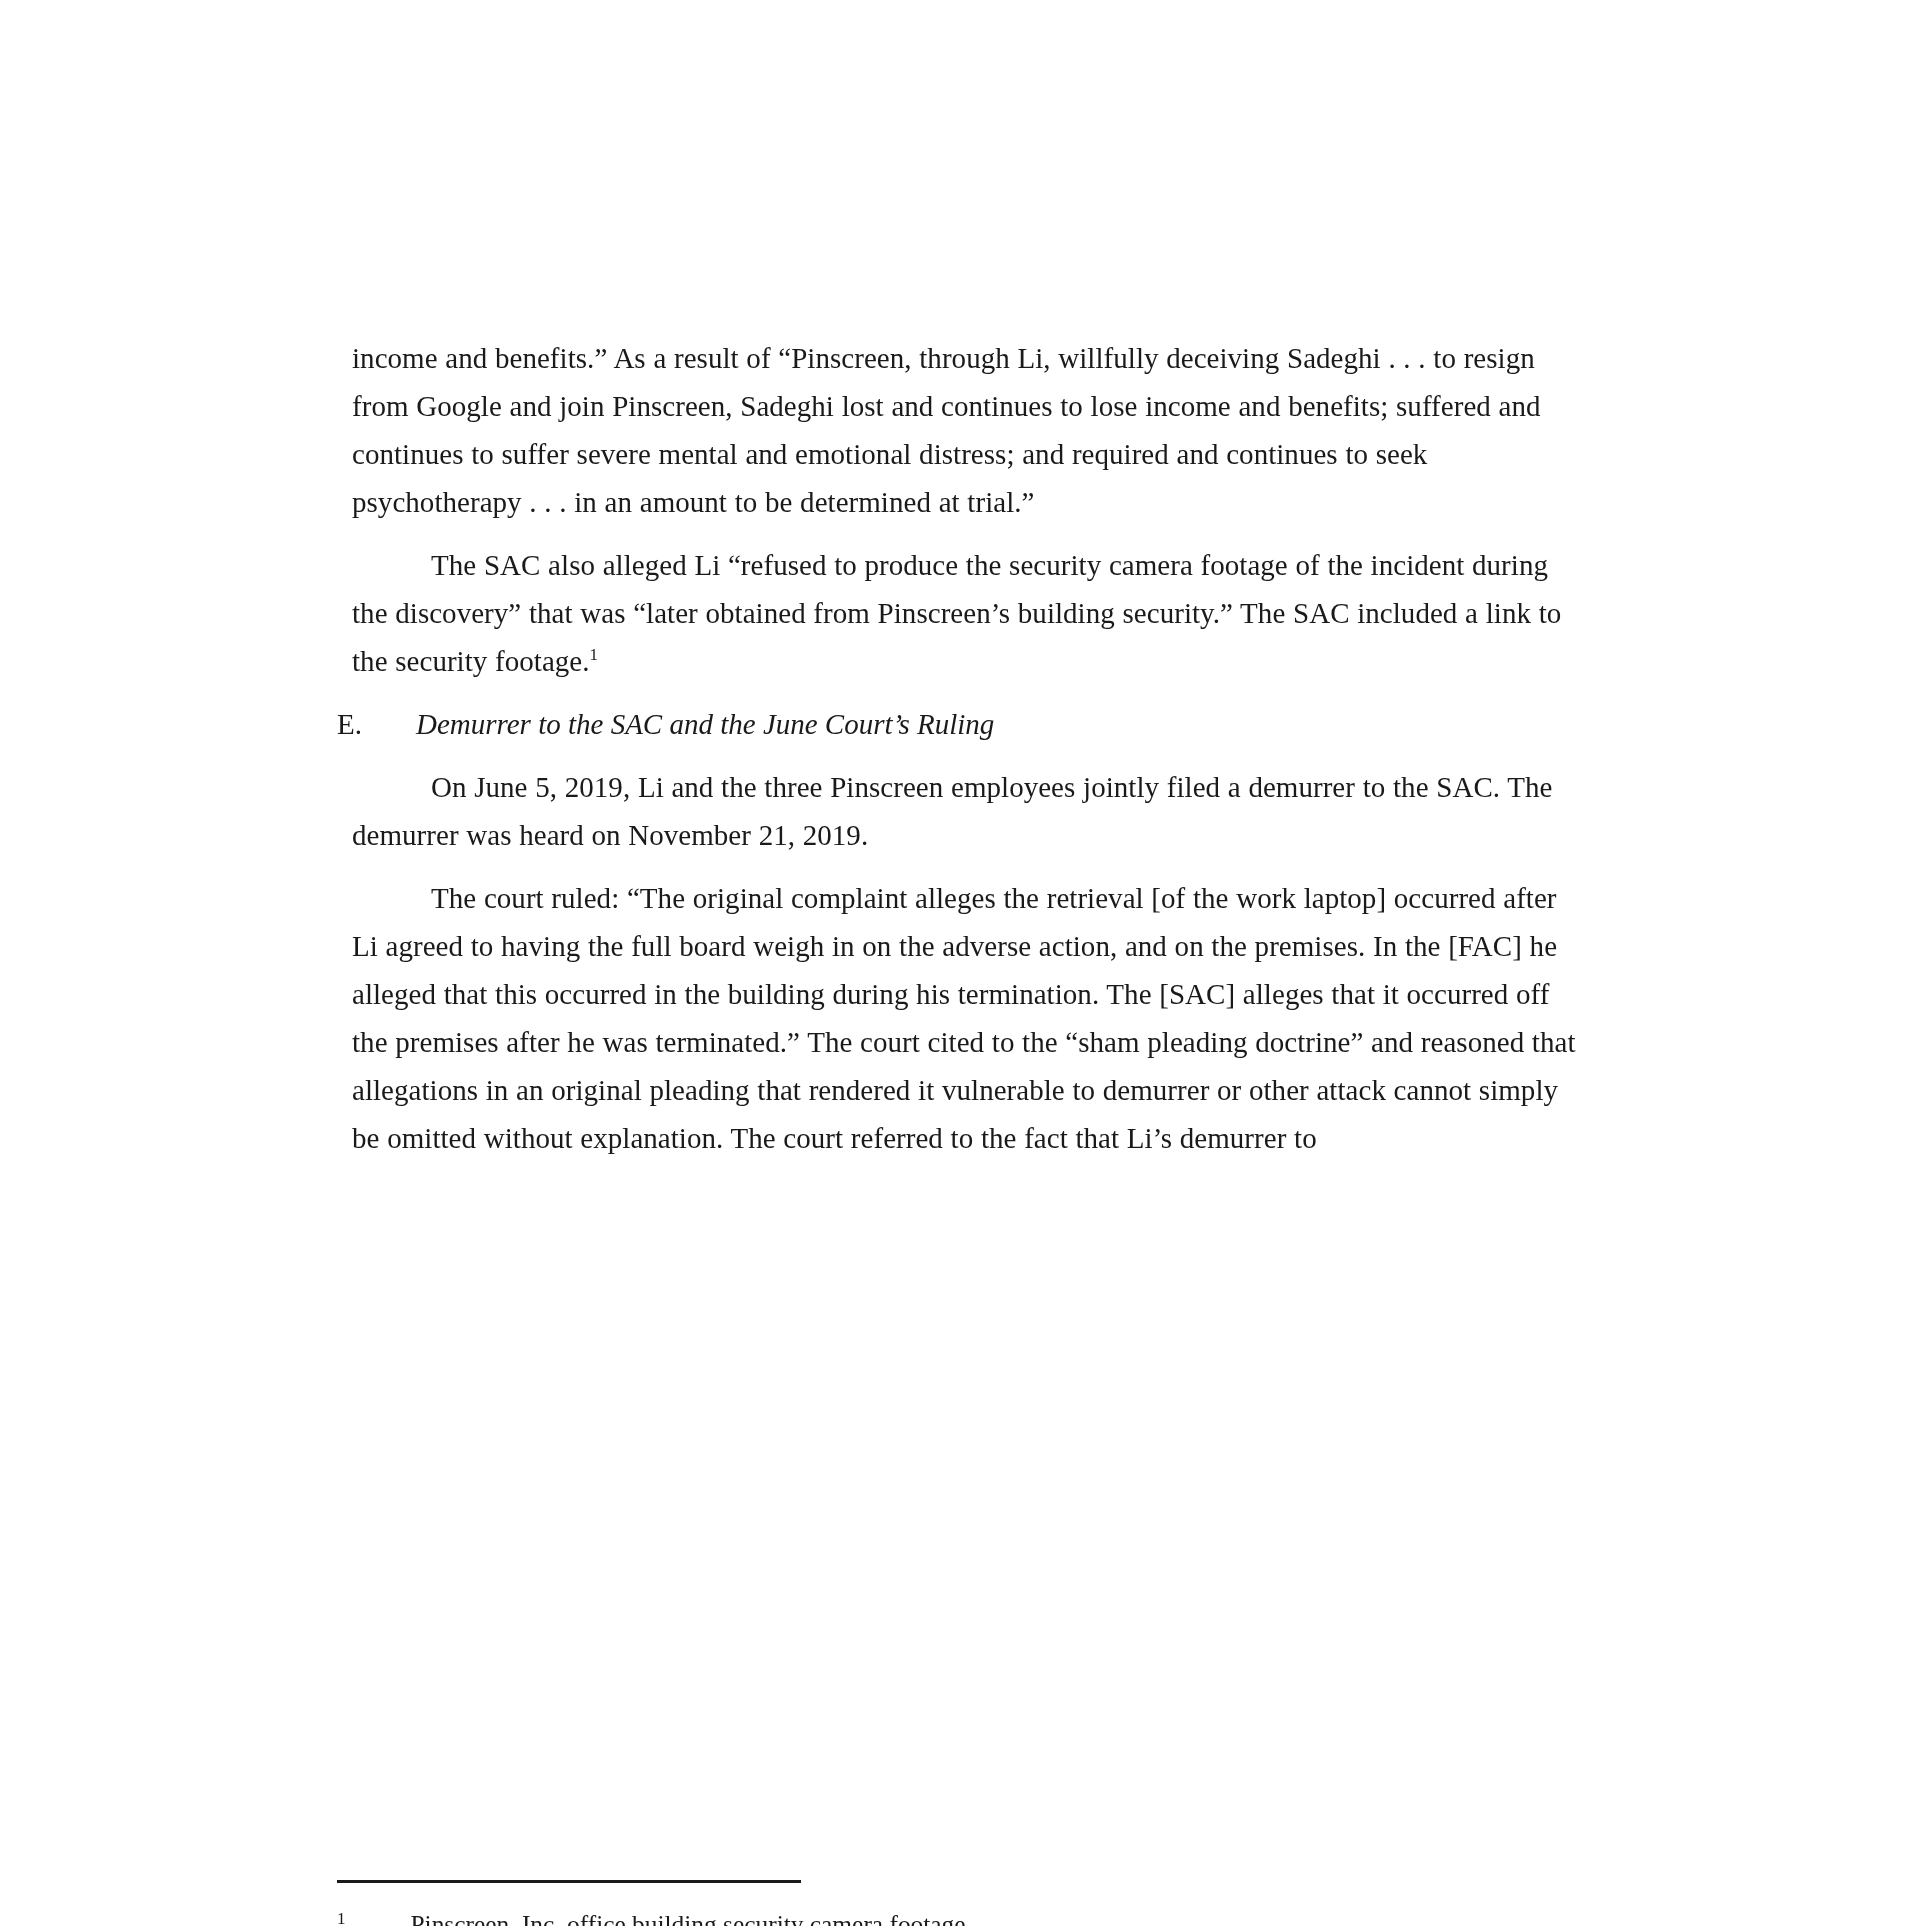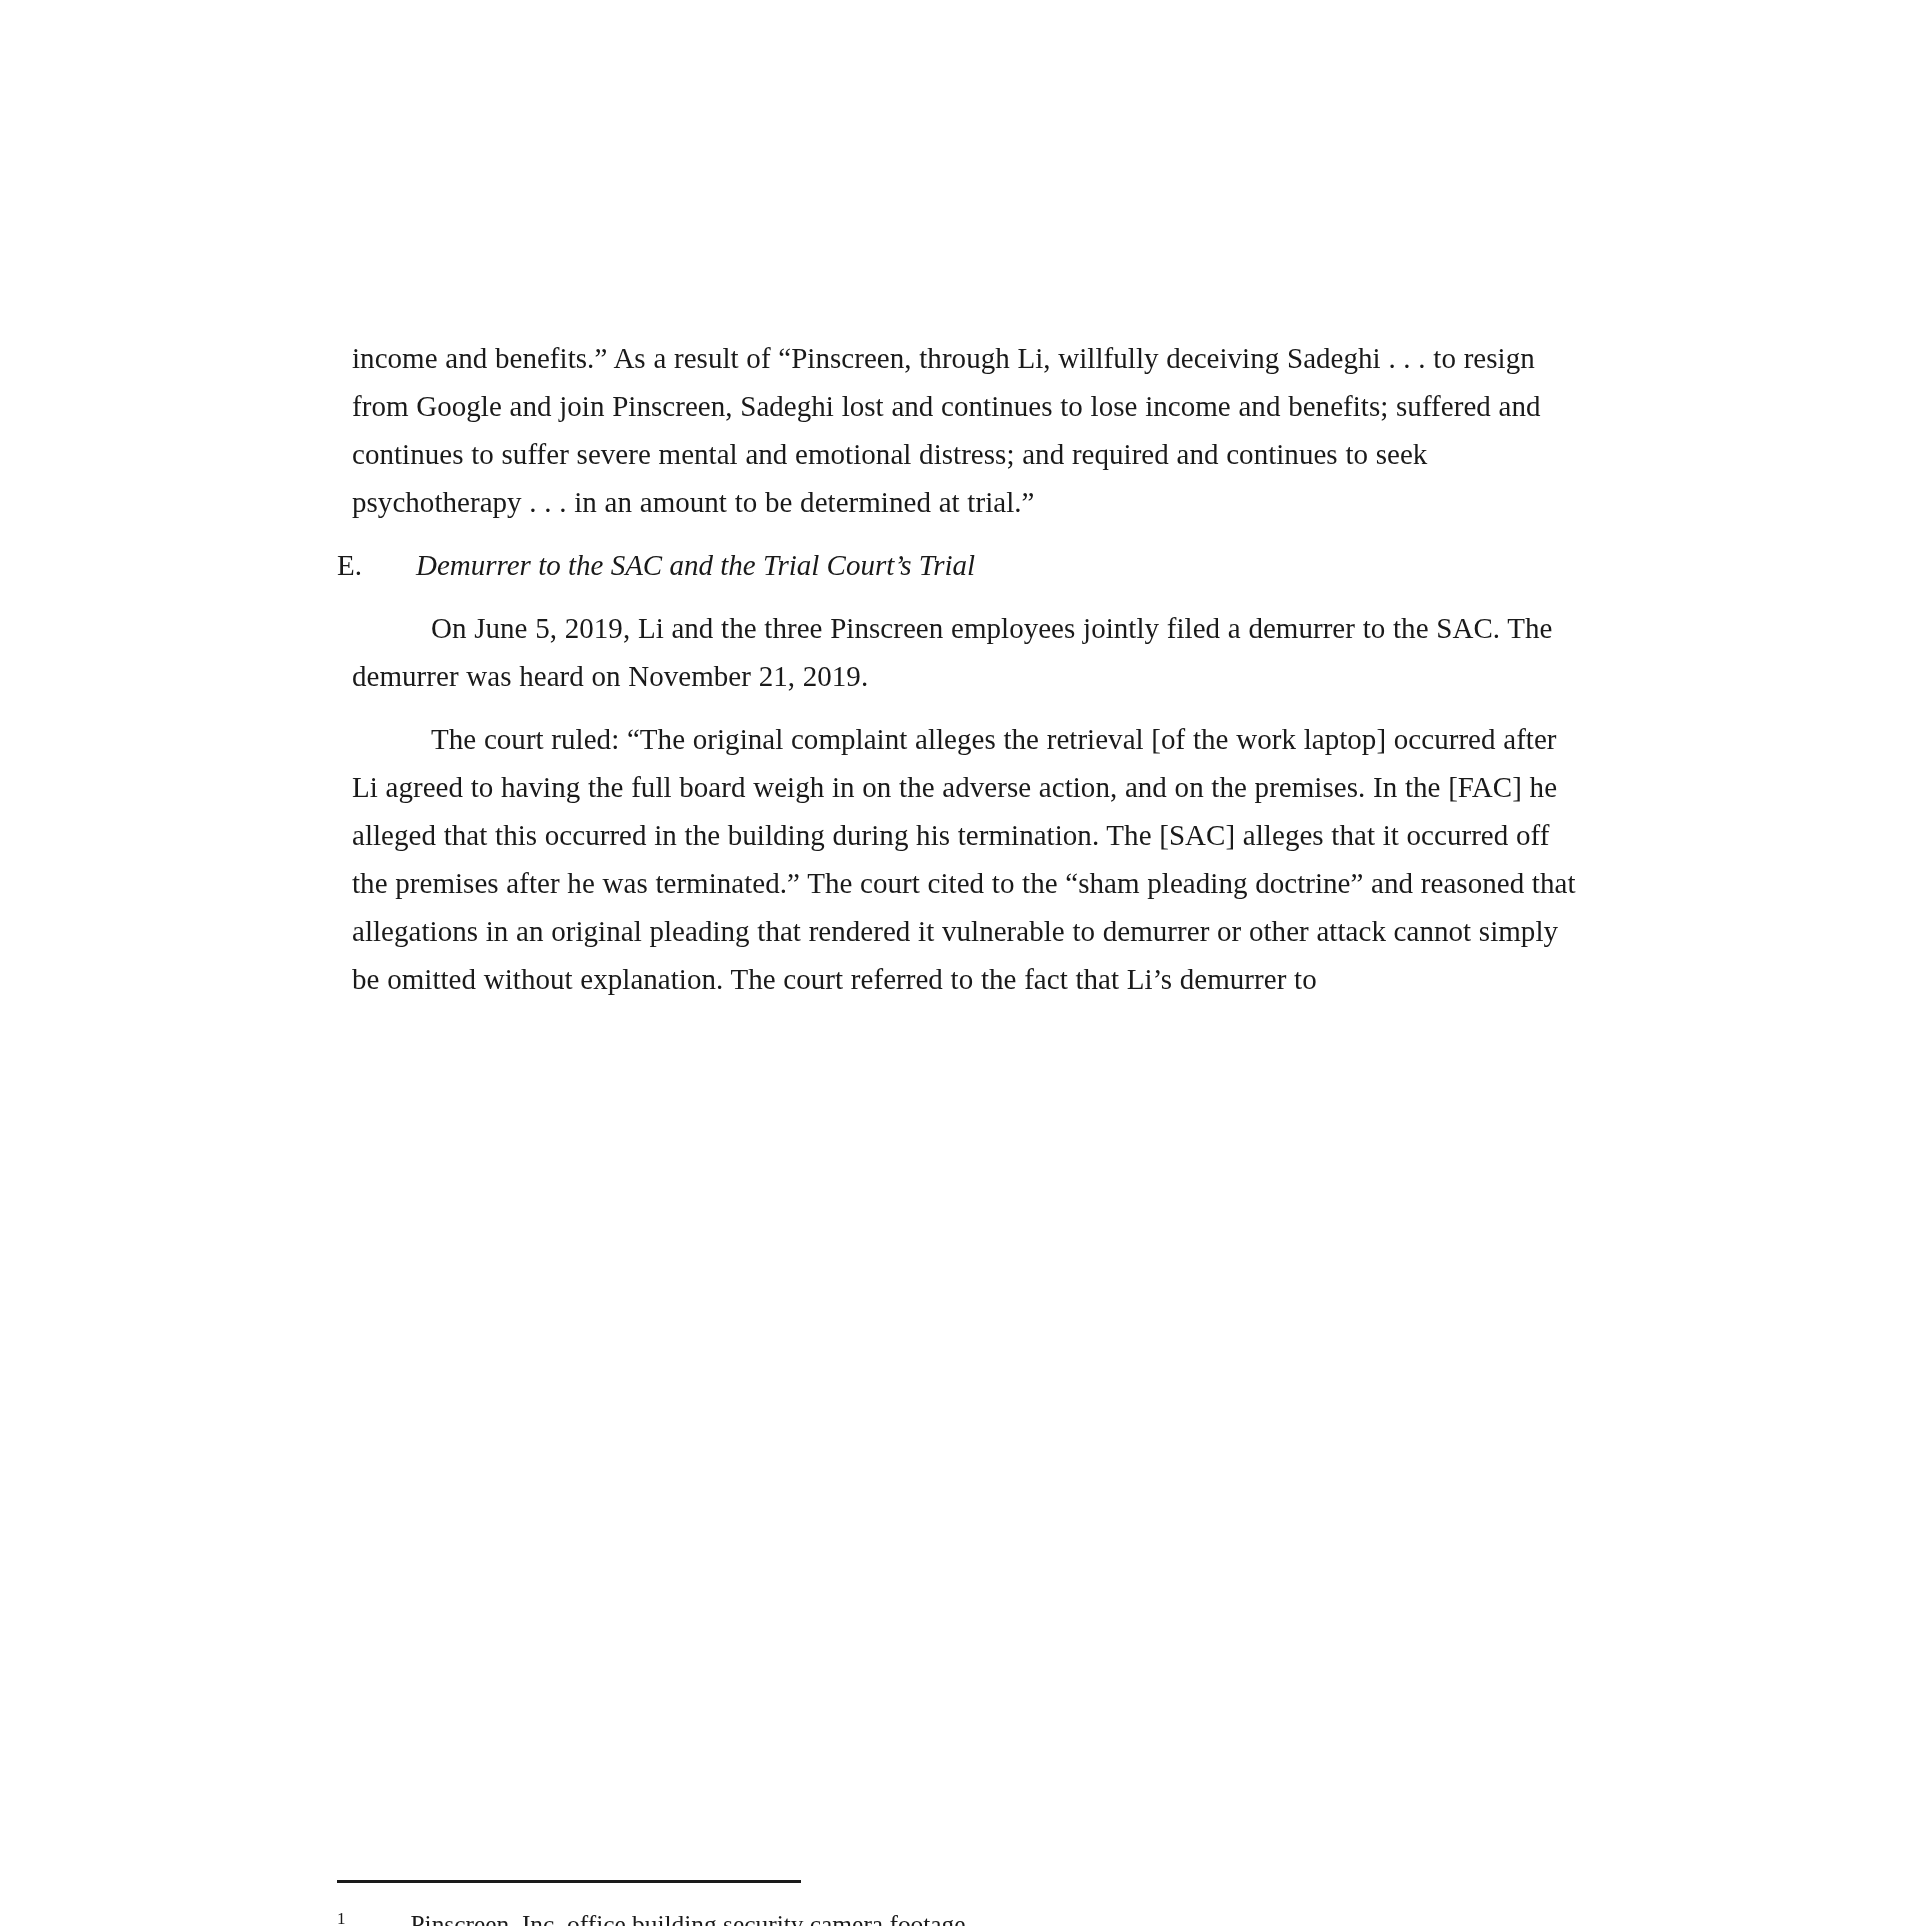--- a/index.html
+++ b/index.html
@@ -96,24 +96,25 @@
 </style>
 </head>
 <body>
 
 <div class="page">
 
   <div class="textcol">
 
     <p class="para">income and benefits.”  As a result of “Pinscreen, through Li, willfully deceiving Sadeghi . . . to resign from Google and join Pinscreen, Sadeghi lost and continues to lose income and benefits; suffered and continues to suffer severe mental and emotional distress; and required and continues to seek psychotherapy . . . in an amount to be determined at trial.”</p>
 
+    <p class="para indent"><span>The SAC also alleged Li “refused to produce the security camera footage of the incident during the discovery” that was “later obtained from Pinscreen’s building security.”  The SAC included a link to the security footage.</span><span class="fn-marker">1</span></p>
 
     <div class="section-heading">
       <span class="section-letter">E.</span>
-      <span class="section-title">Demurrer to the SAC and the Trial Court’s Trial</span>
+      <span class="section-title">Demurrer to the SAC and the June Court’s Ruling</span>
     </div>
 
     <p class="para indent">On June 5, 2019, Li and the three Pinscreen employees jointly filed a demurrer to the SAC.  The demurrer was heard on November 21, 2019.</p>
 
     <p class="para indent">The court ruled: “The original complaint alleges the retrieval [of the work laptop] occurred after Li agreed to having the full board weigh in on the adverse action, and on the premises.  In the [FAC] he alleged that this occurred in the building during his termination.  The [SAC] alleges that it occurred off the premises after he was terminated.”  The court cited to the “sham pleading doctrine” and reasoned that allegations in an original pleading that rendered it vulnerable to demurrer or other attack cannot simply be omitted without explanation.  The court referred to the fact that Li’s demurrer to</p>
 
   </div>
 
   <div class="footnote-zone">
     <div class="footnote-rule"></div>

